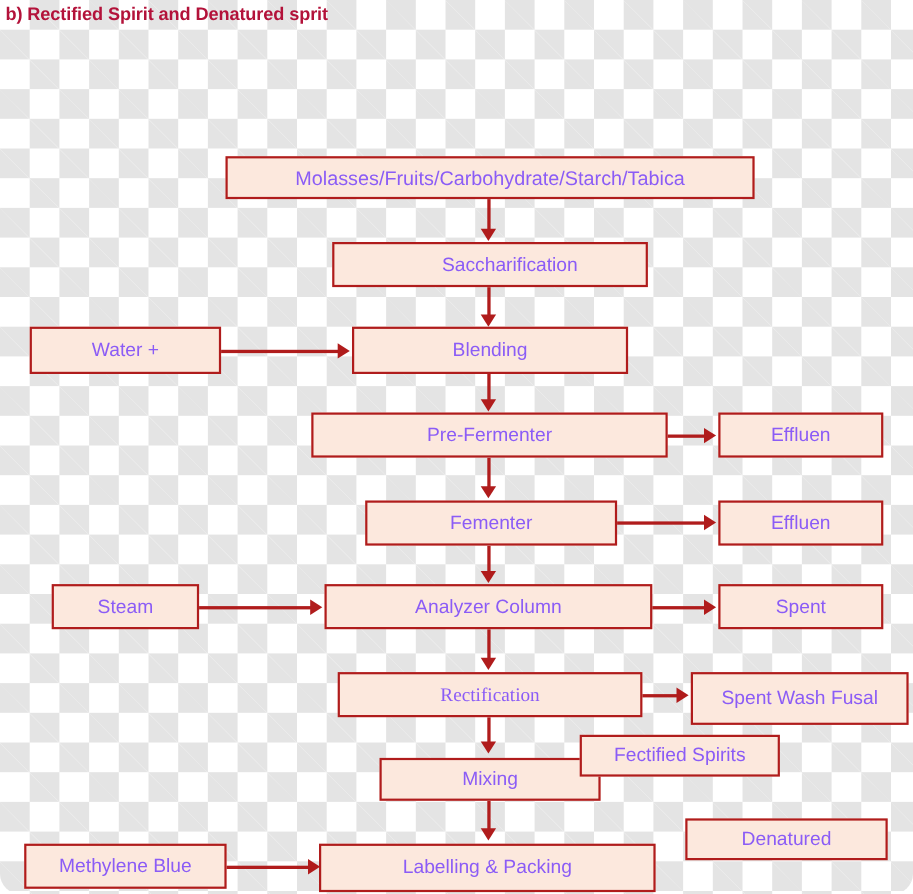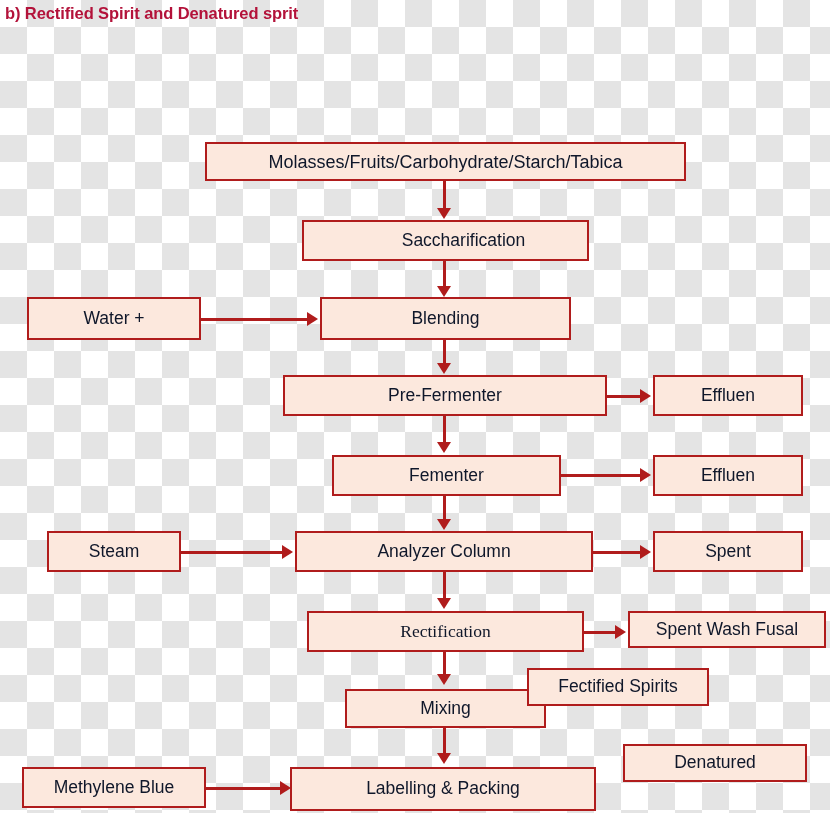--- a/index.html
+++ b/index.html
@@ -15,37 +15,38 @@
     width: 830px;
     height: 813px;
     overflow: hidden;
     
     background-color: #ffffff;
     background-image:
       linear-gradient(45deg, #e4e4e4 25%, transparent 25%, transparent 75%, #e4e4e4 75%, #e4e4e4),
       linear-gradient(45deg, #e4e4e4 25%, transparent 25%, transparent 75%, #e4e4e4 75%, #e4e4e4);
     background-size: 54px 54px;
     background-position: 0 0, 27px 27px;
+    border-radius: 19px;
   }
   #title {
     position: absolute;
     left: 5px;
     top: 4px;
     font-size: 16.5px;
     font-weight: bold;
     color: #b3123a;
     letter-spacing: -0.1px;
     white-space: nowrap;
   }
   .node {
     position: absolute;
     box-sizing: border-box;
     background: #fce8dd;
     border: 2.6px solid #b01c1c;
-    color: #0f172a;
+    color: #8b5cf6;
     font-size: 17.5px;
     display: flex;
     align-items: center;
     justify-content: center;
     text-align: center;
     white-space: nowrap;
     line-height: 1;
   }
   .node.wide { font-size: 18px; }
   
@@ -141,21 +142,21 @@
   <div class="node" style="left:653px; top:455px; width:150px; height:41px;">Effluen</div>
 
   <div class="node" style="left:47px; top:531px; width:134px; height:41px;">Steam</div>
 
   <div class="node" style="left:295px; top:531px; width:298px; height:41px;">Analyzer Column</div>
 
   <div class="node" style="left:653px; top:531px; width:150px; height:41px;">Spent</div>
 
   <div class="node" style="left:307px; top:611px; width:277px; height:41px;font-family:Liberation Serif, serif;">Rectification</div>
 
-  <div class="node" style="left:628px; top:611px; width:198px; height:37px;">Spent Wash Fusal</div>
+  <div class="node" style="left:628px; top:611px; width:198px; height:48px;">Spent Wash Fusal</div>
 
   <div class="node" style="left:345px; top:689px; width:201px; height:39px;">Mixing</div>
 
   <div class="node" style="left:527px; top:668px; width:182px; height:38px; z-index:5;">Fectified Spirits</div>
 
   <div class="node" style="left:22px; top:767px; width:184px; height:41px;">Methylene Blue</div>
 
   <div class="node" style="left:290px; top:767px; width:306px; height:44px;">Labelling &amp; Packing</div>
 
   <div class="node" style="left:580px; top:744px; width:184px; height:38px; z-index:5;margin-left:43px;">Denatured</div>

